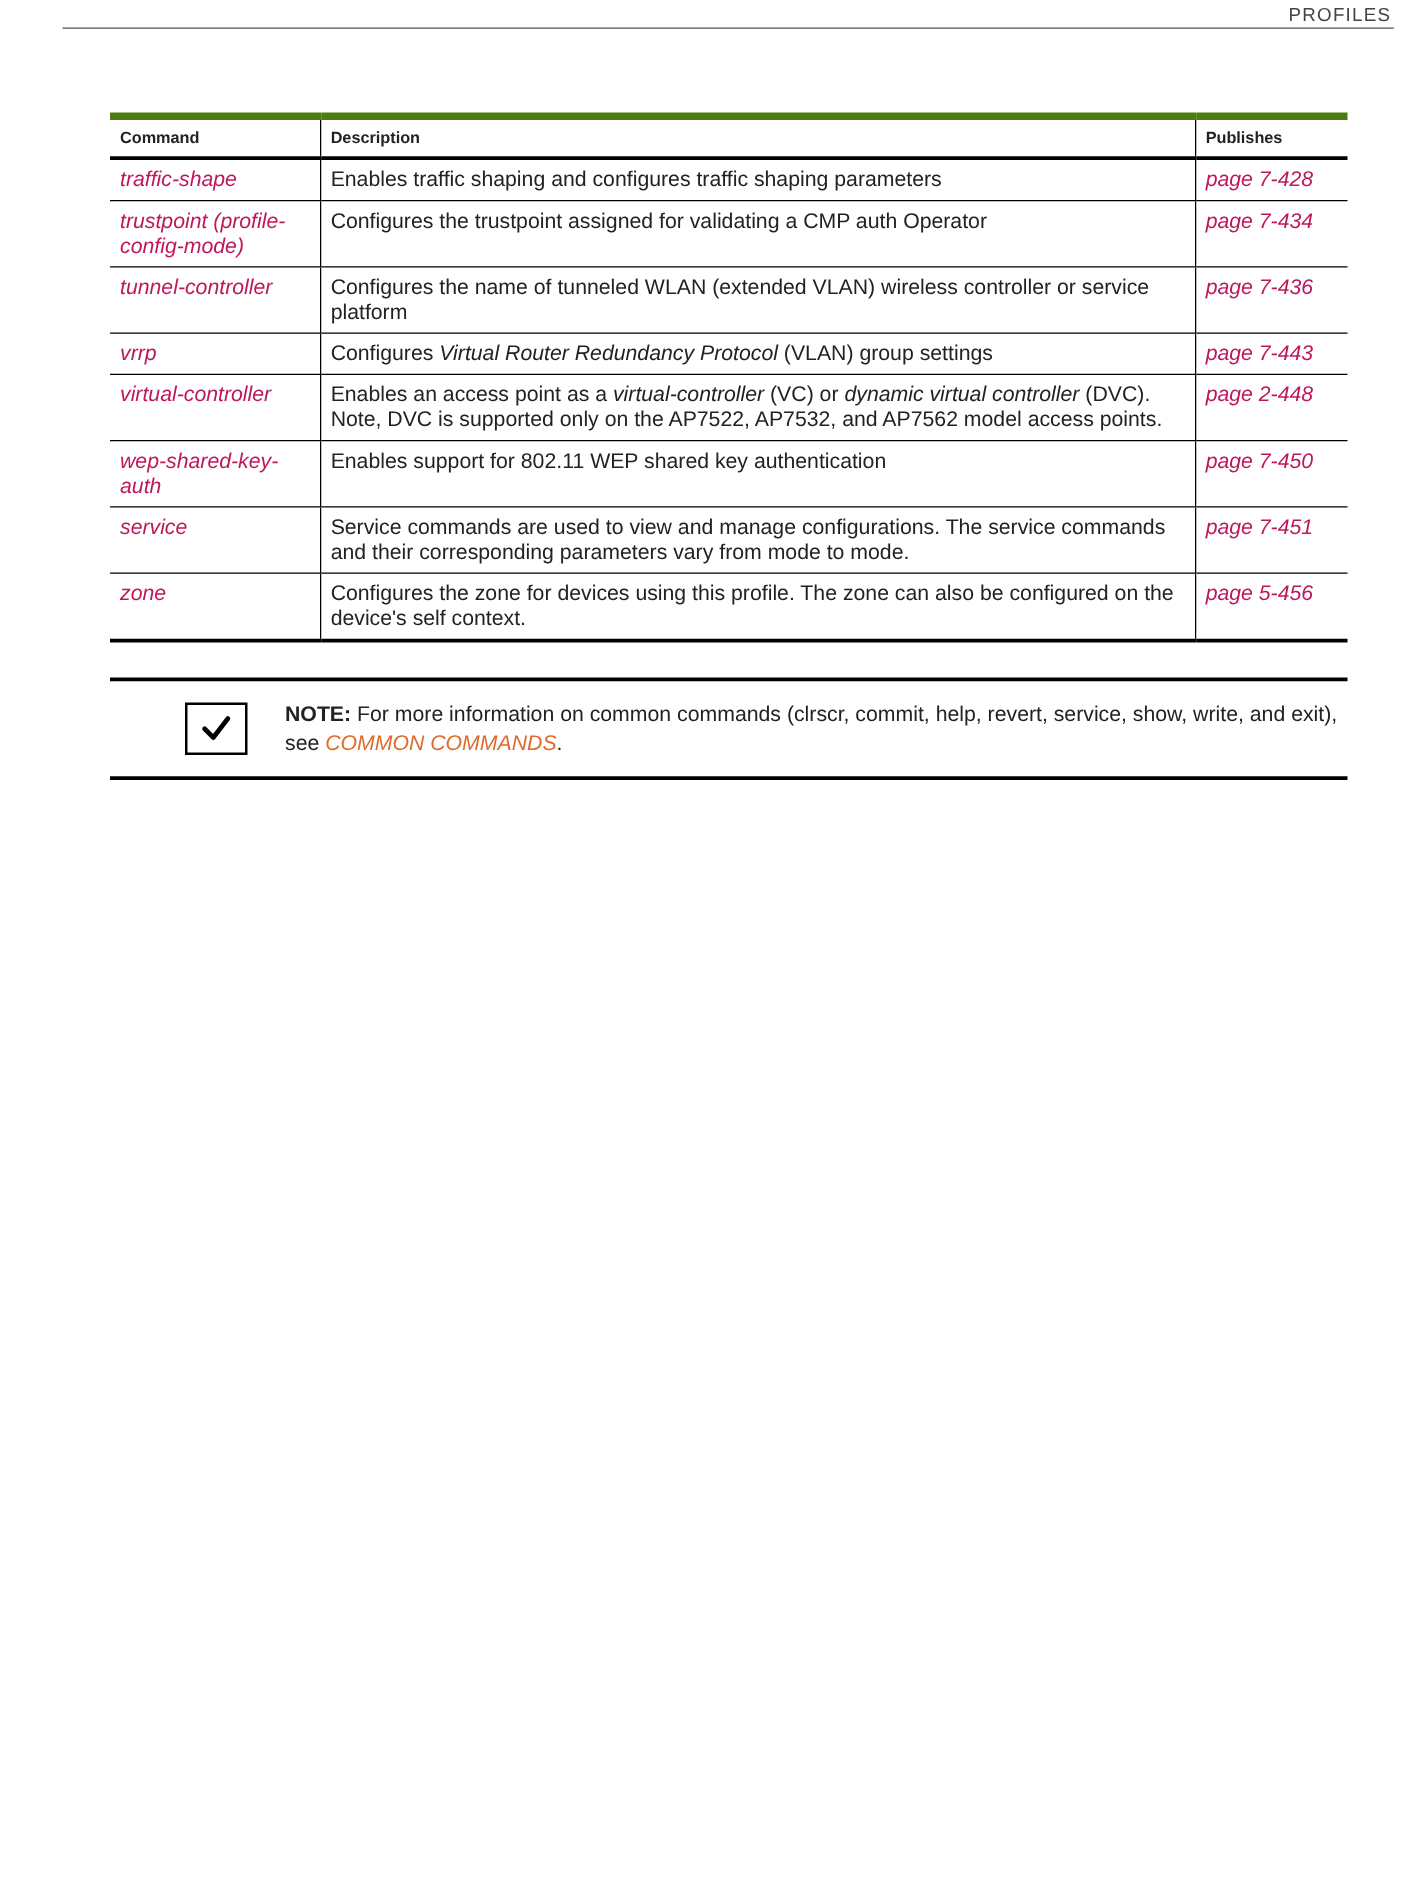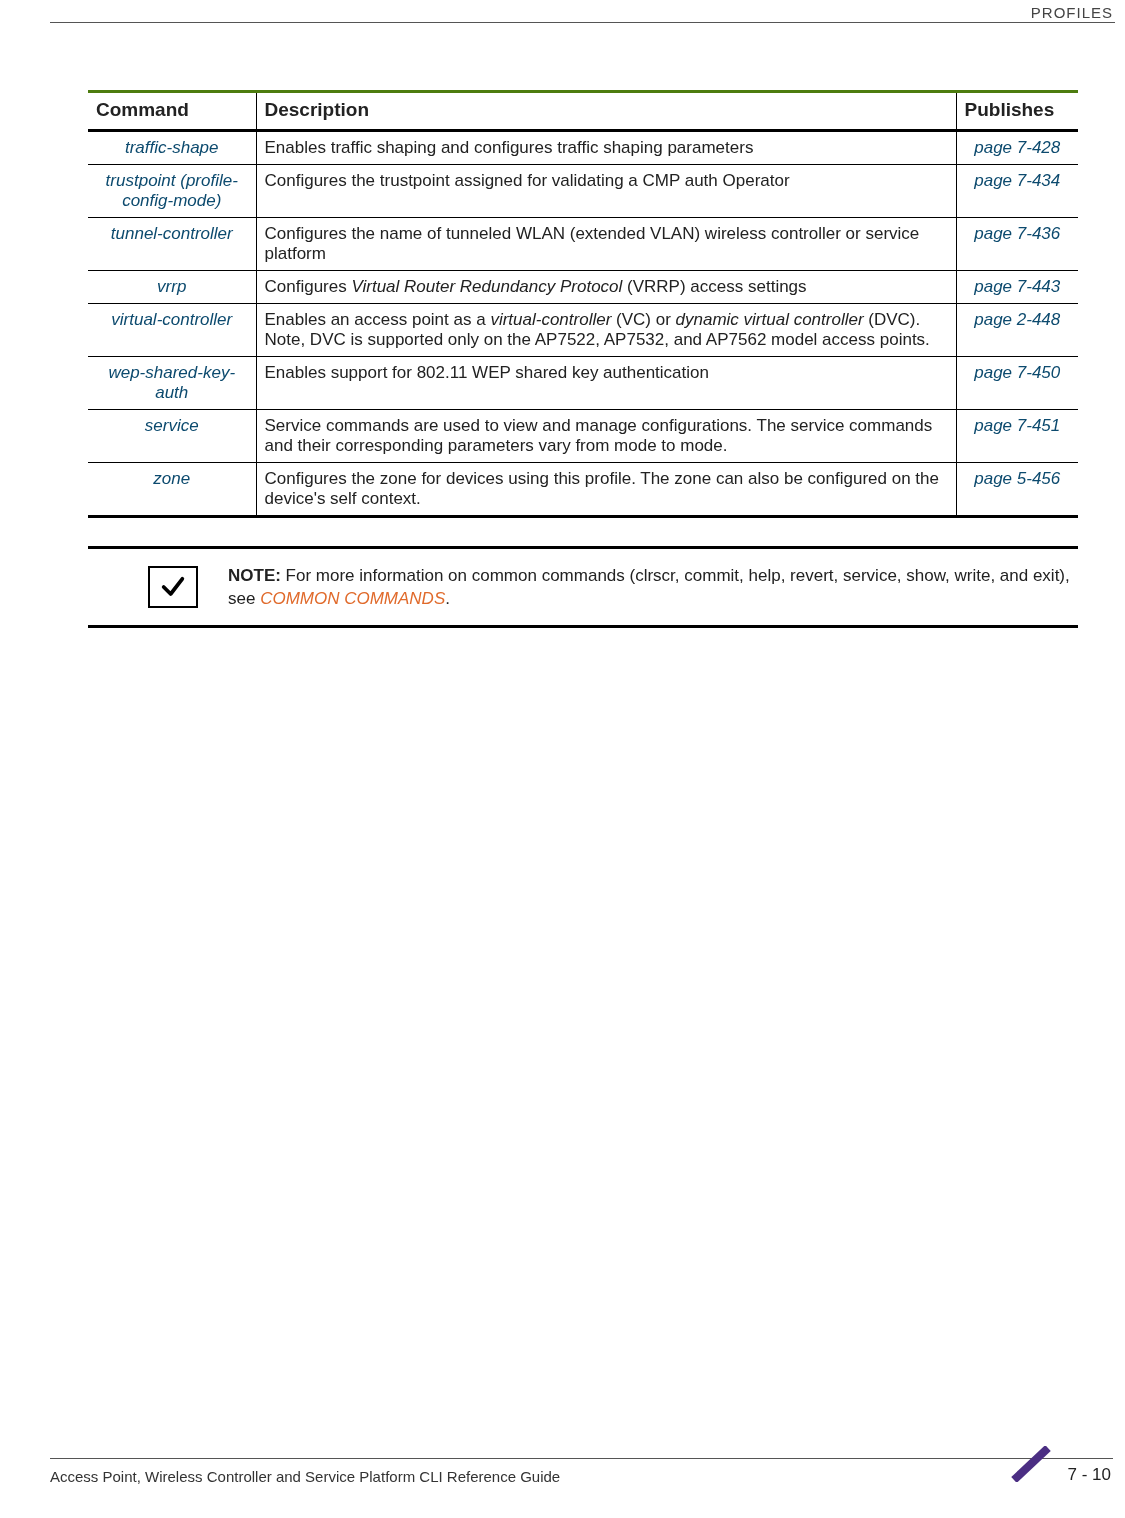--- a/index.html
+++ b/index.html
@@ -2,27 +2,27 @@
 <html><head>
 <meta charset="utf-8">
 <style>
   * { box-sizing: border-box; margin: 0; padding: 0; }
   html, body { width: 1125px; height: 1518px; font-family: Arial, Helvetica, sans-serif; background: #fff; color: #222; }
   .page { position: relative; width: 1125px; height: 1518px; padding: 0; }
   .hairline-top { position: absolute; top: 22px; left: 50px; right: 10px; height: 1px; background: #555; }
   .header-label { position: absolute; top: 4px; right: 12px; font-size: 15px; letter-spacing: 1px; color: #444; }
   .content { position: absolute; top: 90px; left: 88px; width: 990px; }
   table.cmd { width: 100%; border-collapse: collapse; }
-  table.cmd th { text-align: left; font-weight: bold; font-size: 19px; padding: 6px 8px 8px 8px; border-top: 3px solid #4d7c0f; border-bottom: 3px solid #000; }
+  table.cmd th { text-align: left; font-weight: bold; font-size: 13px; padding: 6px 8px 8px 8px; border-top: 6px solid #4d7c0f; border-bottom: 3px solid #000; }
   table.cmd td { font-size: 17px; padding: 6px 8px; vertical-align: top; border-top: 1px solid #000; }
   table.cmd th + th, table.cmd td + td { border-left: 1px solid #000; }
   table.cmd tr.lastrow td { border-bottom: 3px solid #000; }
   .cmd-col { width: 168px; }
   .ref-col { width: 122px; }
-  .link { color: #0c4a6e; font-style: italic; text-align: center; }
+  .link { color: #be185d; font-style: italic; }
   .desc-italic { font-style: italic; }
   .note-block { margin-top: 28px; }
   .note-rule { height: 3px; background: #000; margin-bottom: 14px; }
   .note-rule.bot { margin-top: 14px; margin-bottom: 0; }
   .note-row { display: flex; align-items: center; gap: 30px; padding-left: 60px; }
   .note-icon { width: 50px; height: 42px; border: 2.5px solid #000; display: flex; align-items: center; justify-content: center; flex: 0 0 50px; }
   .note-icon svg { width: 28px; height: 28px; }
   .note-text { font-size: 17px; line-height: 1.35; padding-top: 2px; }
   .note-text b { font-weight: bold; }
   .note-link { color: #e06a2b; font-style: italic; }
@@ -65,21 +65,21 @@
           <td>Configures the trustpoint assigned for validating a CMP auth Operator</td>
           <td class="link">page 7-434</td>
         </tr>
         <tr>
           <td class="link">tunnel-controller</td>
           <td>Configures the name of tunneled WLAN (extended VLAN) wireless controller or service platform</td>
           <td class="link">page 7-436</td>
         </tr>
         <tr>
           <td class="link">vrrp</td>
-          <td><span>Configures </span><span class="desc-italic">Virtual Router Redundancy Protocol</span><span> (VRRP) access settings</span></td>
+          <td><span>Configures </span><span class="desc-italic">Virtual Router Redundancy Protocol</span><span> (VLAN) group settings</span></td>
           <td class="link">page 7-443</td>
         </tr>
         <tr>
           <td class="link">virtual-controller</td>
           <td><span>Enables an access point as a </span><span class="desc-italic">virtual-controller</span><span> (VC) or </span><span class="desc-italic">dynamic virtual controller</span><span> (DVC). Note, DVC is supported only on the AP7522, AP7532, and AP7562 model access points.</span></td>
           <td class="link">page 2-448</td>
         </tr>
         <tr>
           <td class="link">wep-shared-key-auth</td>
           <td>Enables support for 802.11 WEP shared key authentication</td>
@@ -107,25 +107,13 @@
             </svg>
         </div>
         <div class="note-text">
           <b>NOTE:</b><span> For more information on common commands (clrscr, commit, help, revert, service, show, write, and exit), see </span><span class="note-link">COMMON COMMANDS</span><span>.</span>
         </div>
       </div>
       <div class="note-rule bot"></div>
     </div>
   </div>
 
-  <div class="footer">
-    <div class="footer-rule"></div>
-    <div class="footer-title">Access Point, Wireless Controller and Service Platform CLI Reference Guide</div>
-    <div class="footer-right">
-      <div class="footer-slash">
-        <svg viewBox="0 0 54 36">
-            <path d="M10 34 L44 2" stroke="#4b2e83" stroke-width="8" stroke-linecap="butt"></path>
-          </svg>
-      </div>
-      <div class="footer-page">7 - 10</div>
-    </div>
-  </div>
 </div>
 
 </body></html>

